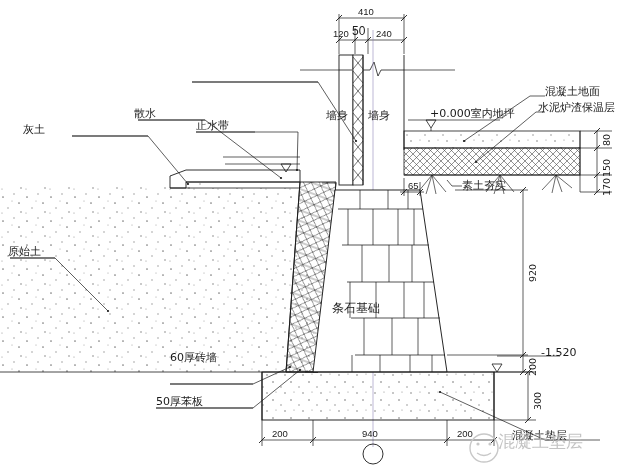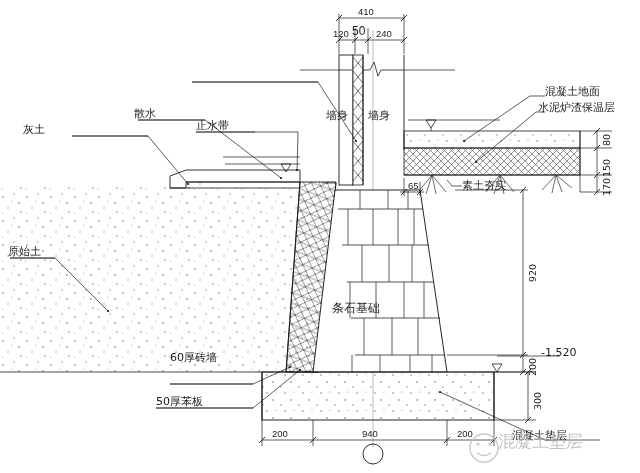--- a/index.html
+++ b/index.html
@@ -253,20 +253,21 @@
     <line x1="170" y1="384" x2="253" y2="384"></line>
     <line x1="156" y1="408" x2="253" y2="408"></line>
   </g>
 </svg>
 
 <div class="lbl" style="left:326px;top:108px;">墙身</div>
 <div class="lbl" style="left:368px;top:108px;">墙身</div>
 <div class="lbl" style="left:196px;top:118px;">止水带</div>
 <div class="lbl" style="left:134px;top:106px;">散水</div>
 <div class="lbl" style="left:23px;top:122px;">灰土</div>
+<div class="lbl" style="left:430px;top:106px;">+0.000室内地坪</div>
 <div class="lbl" style="left:545px;top:84px;">混凝土地面</div>
 <div class="lbl" style="left:538px;top:100px;">水泥炉渣保温层</div>
 <div class="lbl" style="left:462px;top:178px;">素土夯实</div>
 <div class="lbl" style="left:8px;top:244px;">原始土</div>
 <div class="lbl" style="left:332px;top:300px;font-size:12px;">条石基础</div>
 <div class="lbl" style="left:170px;top:350px;">60厚砖墙</div>
 <div class="lbl" style="left:156px;top:394px;">50厚苯板</div>
 <div class="lbl" style="left:512px;top:428px;">混凝土垫层</div>
 <div class="lbl" style="left:505px;top:346px;margin-left:36px;">-1.520</div>
 

